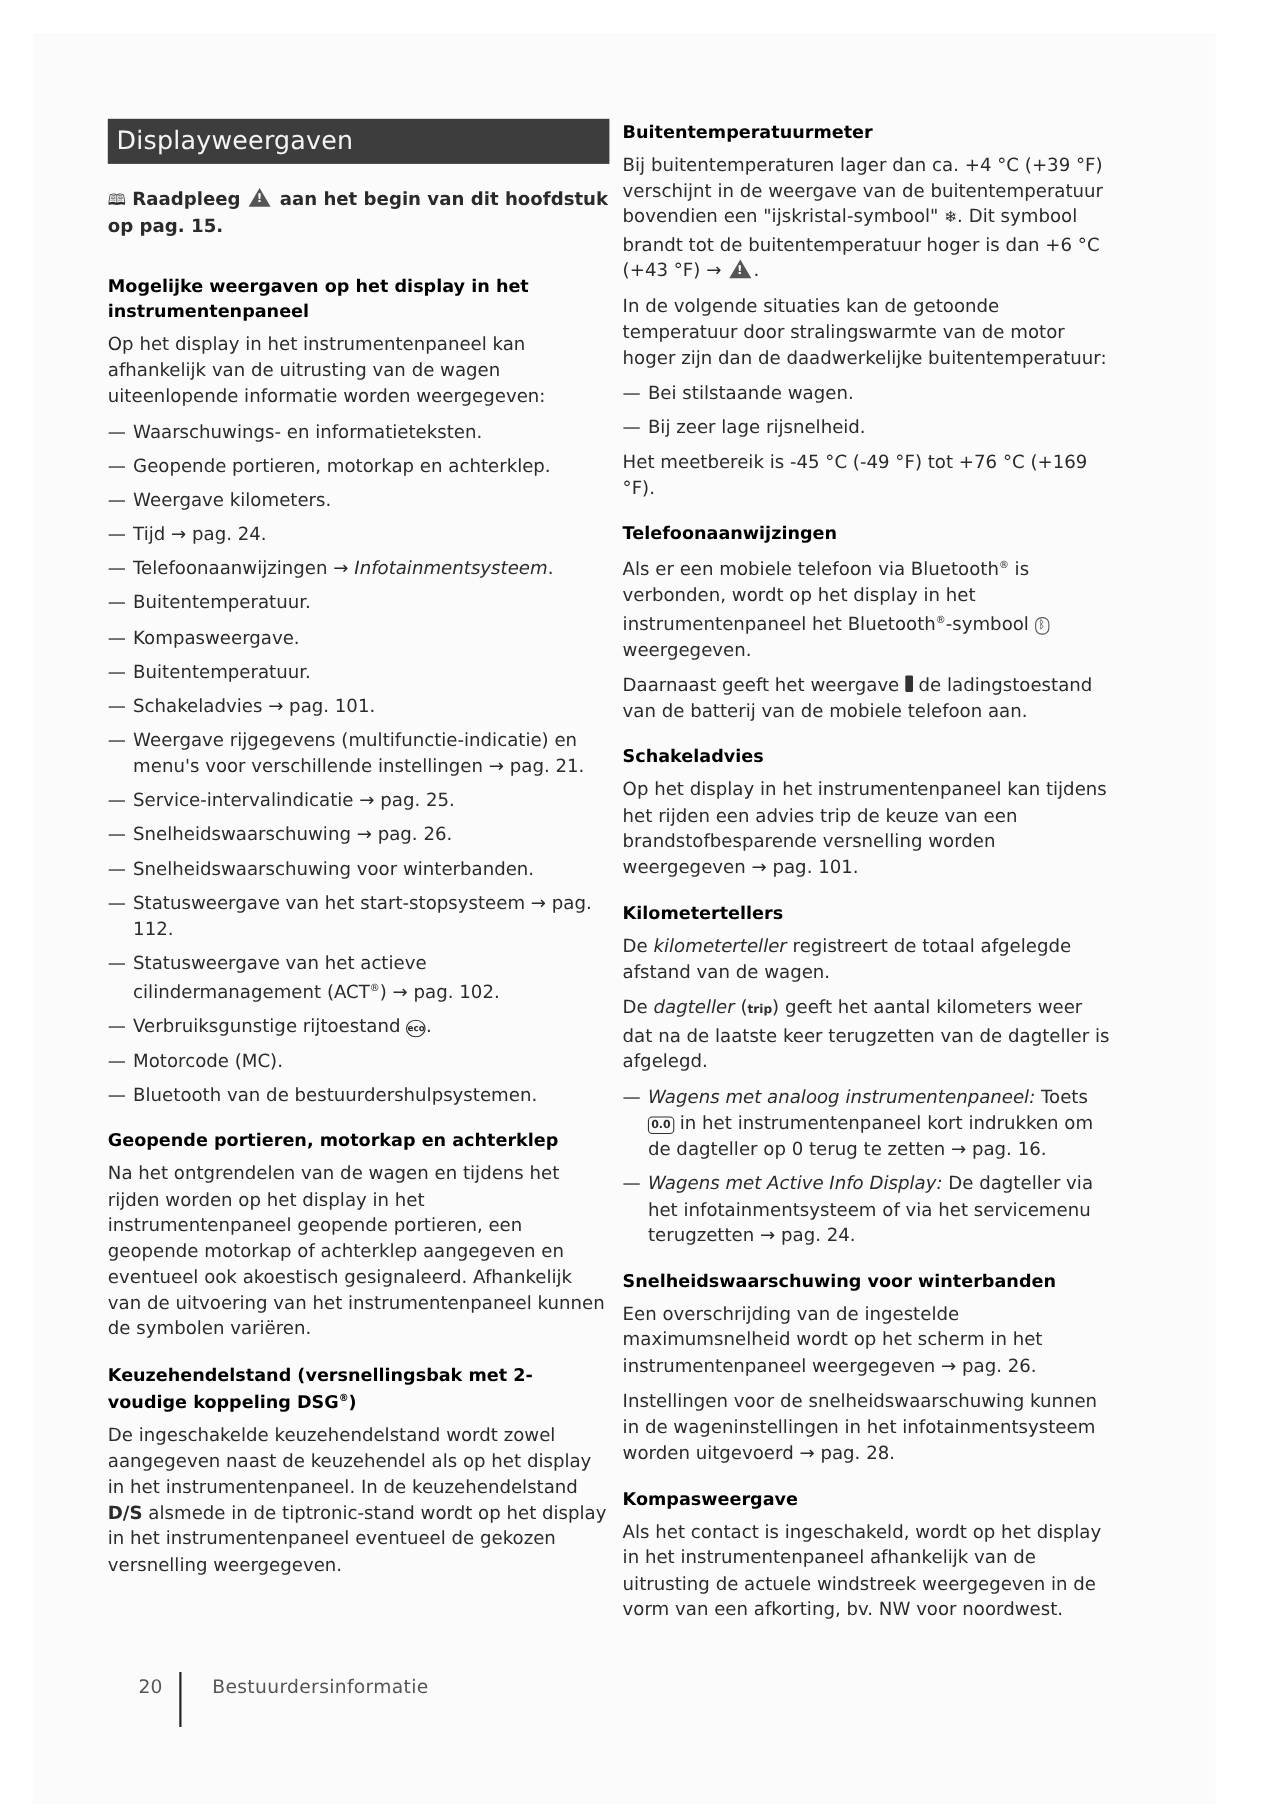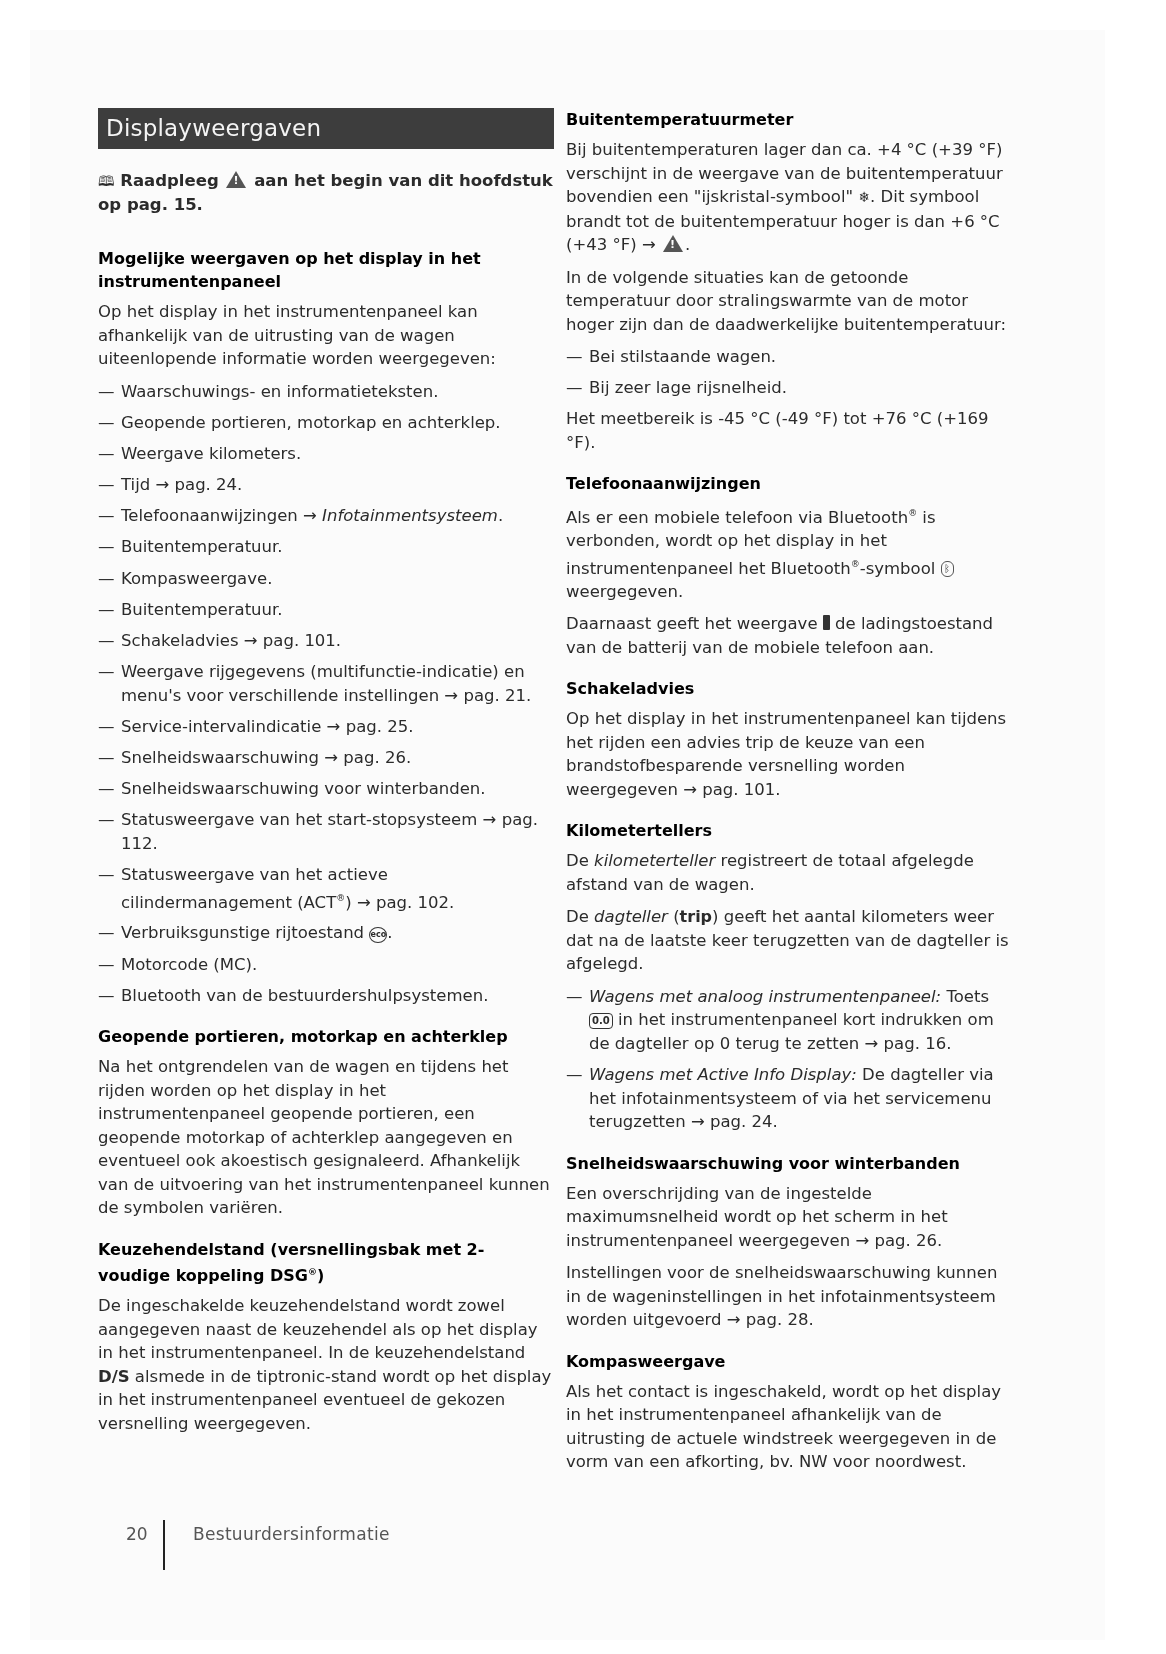--- a/index.html
+++ b/index.html
@@ -53,21 +53,21 @@
     font-weight: bold;
   }
   .bt-icon {
     display: inline-block; border: 1.2px solid #555; border-radius: 6px;
     font-size: 10px; line-height: 14px; width: 11px; text-align: center; vertical-align: 1px;
   }
   .batt-icon {
     display: inline-block; width: 7px; height: 15px; background: #333; vertical-align: -1px;
     border-radius: 1px;
   }
-  .trip { font-size: 16px; font-weight: bold; }
+  .trip { font-size: 11px; font-weight: bold; }
   sup { font-size: 9px; }
   .footer {
     position: absolute; left: 96px; top: 1494px; font-size: 17px; color: #555;
   }
   .footer .num { position: absolute; left: 0; top: 0; }
   .footer .sep { position: absolute; left: 37px; top: -4px; width: 2px; height: 50px; background: #222; }
   .footer .title { position: absolute; left: 67px; top: 0; white-space: nowrap; letter-spacing: 0.3px; }
 </style>
 </head>
 <body>

